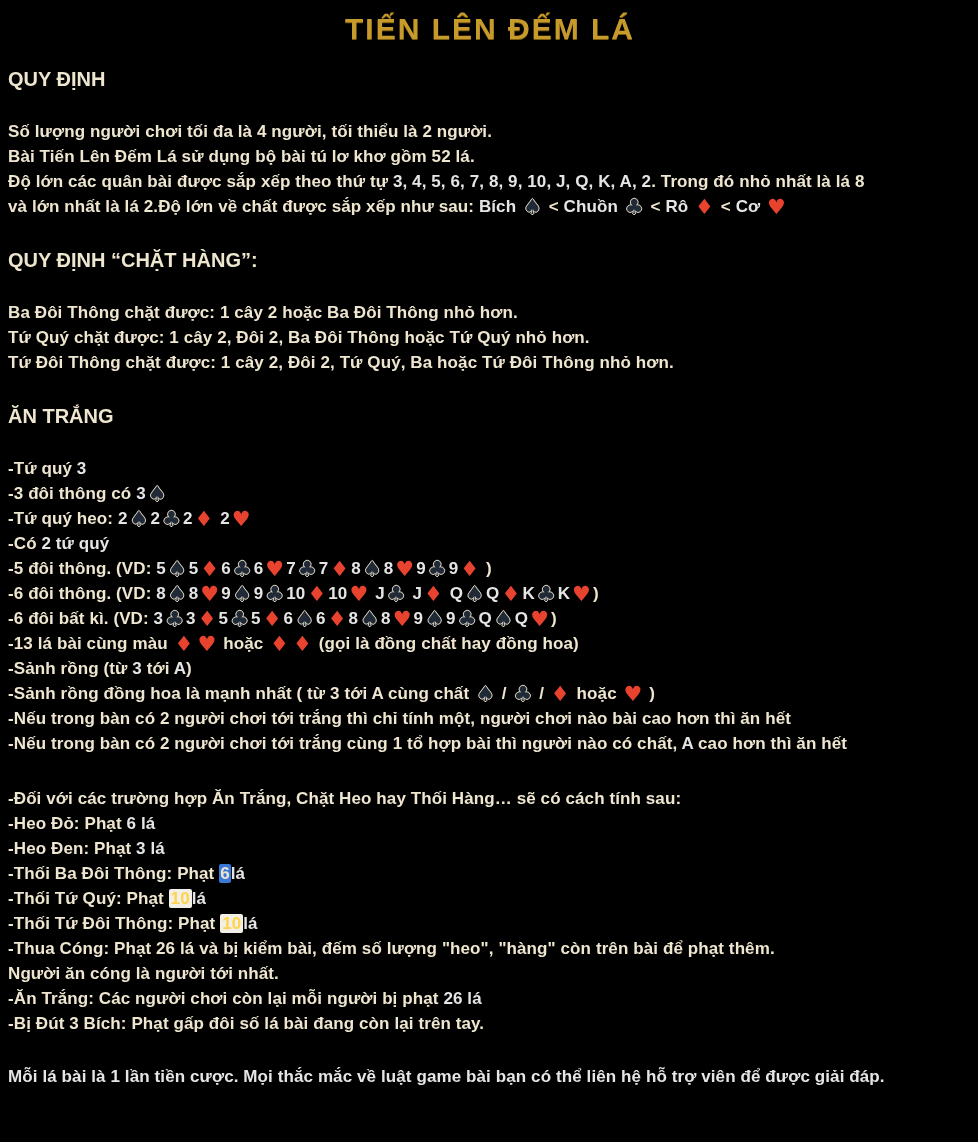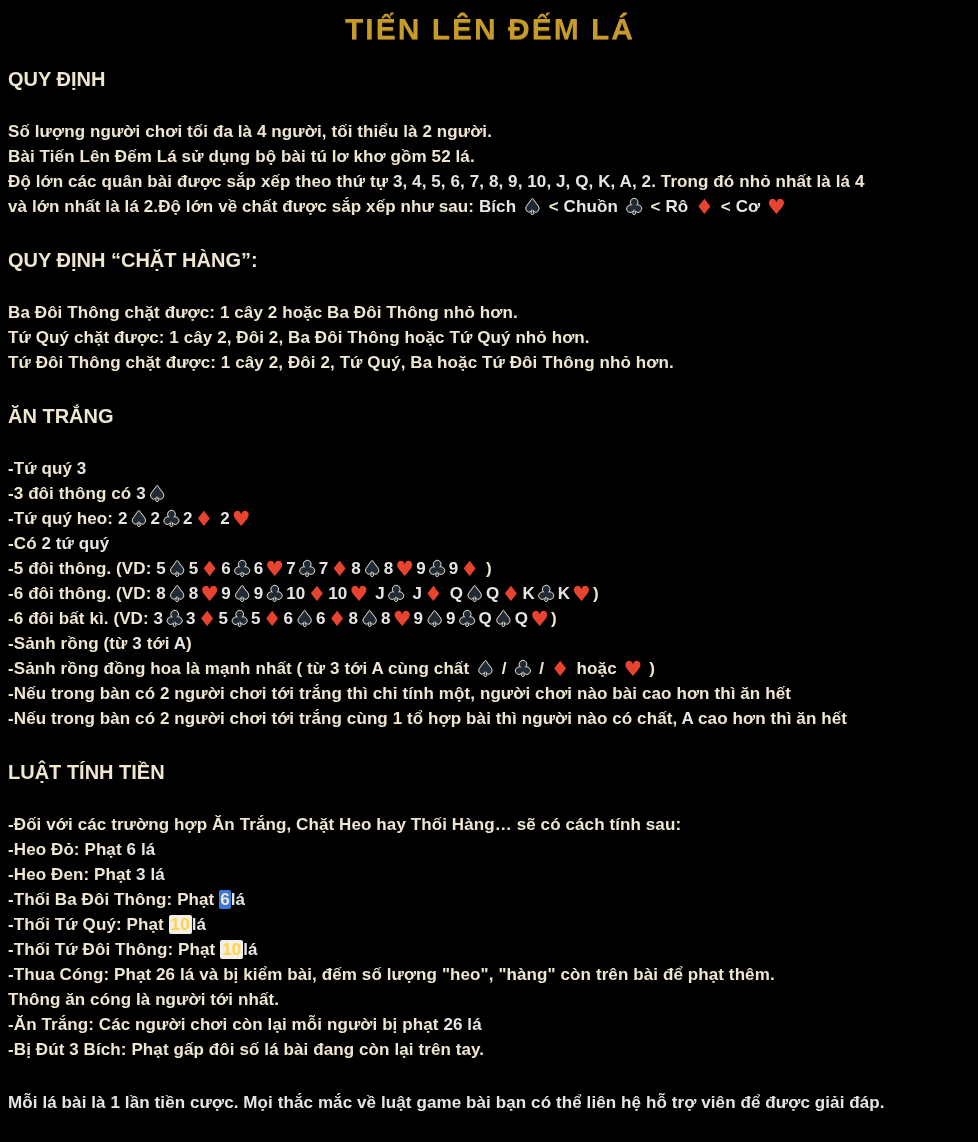--- a/index.html
+++ b/index.html
@@ -54,51 +54,51 @@
 </head>
 <body>
 
 <div class="page">
   <h1 class="title">TIẾN LÊN ĐẾM LÁ</h1>
   <div id="sections">
       <section>
         <h2 class="heading">QUY ĐỊNH</h2>
         <div class="line"><span class="seg">Số lượng người chơi tối đa là 4 người, tối thiểu là 2 người.</span></div>
         <div class="line"><span class="seg">Bài Tiến Lên Đếm Lá sử dụng bộ bài tú lơ khơ gồm 52 lá.</span></div>
-        <div class="line"><span class="seg">Độ lớn các quân bài được sắp xếp theo thứ tự </span><span class="seg c-y">3, 4, 5, 6, 7, 8, 9, 10, J, Q, K, A, 2</span><span class="seg">. Trong đó nhỏ nhất là lá 4</span></div>
+        <div class="line"><span class="seg">Độ lớn các quân bài được sắp xếp theo thứ tự </span><span class="seg c-y">3, 4, 5, 6, 7, 8, 9, 10, J, Q, K, A, 2</span><span class="seg">. Trong đó nhỏ nhất là lá 8</span></div>
         <div class="line"><span class="seg">và lớn nhất là lá 2.Độ lớn về chất được sắp xếp như sau: </span><span class="seg c-y">Bích </span><span class="suit suit-spade">♠</span><span class="seg"> &lt; </span><span class="seg c-y">Chuồn </span><span class="suit suit-club">♣</span><span class="seg"> &lt; </span><span class="seg c-y">Rô </span><span class="suit suit-diamond">♦</span><span class="seg"> &lt; </span><span class="seg c-y">Cơ </span><span class="suit suit-heart">♥</span></div>
       </section>
       <section>
         <h2 class="heading">QUY ĐỊNH “CHẶT HÀNG”:</h2>
         <div class="line"><span class="seg">Ba Đôi Thông chặt được: 1 cây 2 hoặc Ba Đôi Thông nhỏ hơn.</span></div>
         <div class="line"><span class="seg">Tứ Quý chặt được: 1 cây 2, Đôi 2, Ba Đôi Thông hoặc Tứ Quý nhỏ hơn.</span></div>
         <div class="line"><span class="seg">Tứ Đôi Thông chặt được: 1 cây 2, Đôi 2, Tứ Quý, Ba hoặc Tứ Đôi Thông nhỏ hơn.</span></div>
       </section>
       <section>
         <h2 class="heading">ĂN TRẮNG</h2>
         <div class="line"><span class="seg">-Tứ quý </span><span class="seg c-y">3</span></div>
         <div class="line"><span class="seg">-3 đôi thông có </span><span class="seg c-y">3</span><span class="suit suit-spade">♠</span></div>
         <div class="line"><span class="seg">-Tứ quý heo: </span><span class="seg c-y">2</span><span class="suit suit-spade">♠</span><span class="seg c-y">2</span><span class="suit suit-club">♣</span><span class="seg c-y">2</span><span class="suit suit-diamond">♦</span><span class="seg c-y"> 2</span><span class="suit suit-heart">♥</span></div>
         <div class="line"><span class="seg">-Có </span><span class="seg c-y">2 tứ quý</span></div>
         <div class="line"><span class="seg">-5 đôi thông. (VD: </span><span class="seg c-y">5</span><span class="suit suit-spade">♠</span><span class="seg c-y">5</span><span class="suit suit-diamond">♦</span><span class="seg c-y">6</span><span class="suit suit-club">♣</span><span class="seg c-y">6</span><span class="suit suit-heart">♥</span><span class="seg c-y">7</span><span class="suit suit-club">♣</span><span class="seg c-y">7</span><span class="suit suit-diamond">♦</span><span class="seg c-y">8</span><span class="suit suit-spade">♠</span><span class="seg c-y">8</span><span class="suit suit-heart">♥</span><span class="seg c-y">9</span><span class="suit suit-club">♣</span><span class="seg c-y">9</span><span class="suit suit-diamond">♦</span><span class="seg"> )</span></div>
         <div class="line"><span class="seg">-6 đôi thông. (VD: </span><span class="seg c-y">8</span><span class="suit suit-spade">♠</span><span class="seg c-y">8</span><span class="suit suit-heart">♥</span><span class="seg c-y">9</span><span class="suit suit-spade">♠</span><span class="seg c-y">9</span><span class="suit suit-club">♣</span><span class="seg c-y">10</span><span class="suit suit-diamond">♦</span><span class="seg c-y">10</span><span class="suit suit-heart">♥</span><span class="seg c-y"> J</span><span class="suit suit-club">♣</span><span class="seg c-y"> J</span><span class="suit suit-diamond">♦</span><span class="seg c-y"> Q</span><span class="suit suit-spade">♠</span><span class="seg c-y">Q</span><span class="suit suit-diamond">♦</span><span class="seg c-y">K</span><span class="suit suit-club">♣</span><span class="seg c-y">K</span><span class="suit suit-heart">♥</span><span class="seg">)</span></div>
         <div class="line"><span class="seg">-6 đôi bất kì. (VD:  </span><span class="seg c-y">3</span><span class="suit suit-club">♣</span><span class="seg c-y">3</span><span class="suit suit-diamond">♦</span><span class="seg c-y">5</span><span class="suit suit-club">♣</span><span class="seg c-y">5</span><span class="suit suit-diamond">♦</span><span class="seg c-y">6</span><span class="suit suit-spade">♠</span><span class="seg c-y">6</span><span class="suit suit-diamond">♦</span><span class="seg c-y">8</span><span class="suit suit-spade">♠</span><span class="seg c-y">8</span><span class="suit suit-heart">♥</span><span class="seg c-y">9</span><span class="suit suit-spade">♠</span><span class="seg c-y">9</span><span class="suit suit-club">♣</span><span class="seg c-y">Q</span><span class="suit suit-spade">♠</span><span class="seg c-y">Q</span><span class="suit suit-heart">♥</span><span class="seg">)</span></div>
+        <div class="line"><span class="seg">-13 lá bài cùng màu </span><span class="suit suit-diamond">♦</span><span class="suit suit-heart">♥</span><span class="seg"> hoặc </span><span class="suit suit-diamond">♦</span><span class="suit suit-diamond">♦</span><span class="seg"> (gọi là đồng chất hay đồng hoa)</span></div>
         <div class="line"><span class="seg">-Sảnh rồng (từ </span><span class="seg c-y">3</span><span class="seg"> tới </span><span class="seg c-y">A</span><span class="seg">)</span></div>
         <div class="line"><span class="seg">-Sảnh rồng đồng hoa là mạnh nhất ( từ 3 tới A cùng chất </span><span class="suit suit-spade">♠</span><span class="seg"> / </span><span class="suit suit-club">♣</span><span class="seg">  / </span><span class="suit suit-diamond">♦</span><span class="seg">  hoặc  </span><span class="suit suit-heart">♥</span><span class="seg">  )</span></div>
         <div class="line"><span class="seg">-Nếu trong bàn có 2 người chơi tới trắng thì chỉ tính một, người chơi nào bài cao hơn thì ăn hết</span></div>
         <div class="line"><span class="seg">-Nếu trong bàn có 2 người chơi tới trắng cùng 1 tổ hợp bài thì người nào có chất, </span><span class="seg c-y">A</span><span class="seg"> cao hơn thì ăn hết</span></div>
       </section>
       <section>
-        <h2 class="heading">LUẬT TÍNH TIỀN</h2>
         <div class="line"><span class="seg">-Đối với các trường hợp Ăn Trắng, Chặt Heo hay Thối Hàng… sẽ có cách tính sau:</span></div>
         <div class="line"><span class="seg">-Heo Đỏ: Phạt </span><span class="seg c-y">6 lá</span></div>
         <div class="line"><span class="seg">-Heo Đen: Phạt </span><span class="seg c-y">3 lá</span></div>
         <div class="line"><span class="seg">-Thối Ba Đôi Thông: Phạt </span><span class="seg c-hb"> 6</span><span class="seg c-y">lá</span></div>
         <div class="line"><span class="seg">-Thối Tứ Quý: Phạt </span><span class="seg c-hw">10</span><span class="seg c-y">lá</span></div>
         <div class="line"><span class="seg">-Thối Tứ Đôi Thông: Phạt </span><span class="seg c-hw"> 10</span><span class="seg c-y">lá</span></div>
         <div class="line"><span class="seg">-Thua Cóng: Phạt 26 lá và bị kiểm bài, đếm số lượng "heo", "hàng" còn trên bài để phạt thêm.</span></div>
-        <div class="line"><span class="seg">Thông ăn cóng là người tới nhất.</span></div>
+        <div class="line"><span class="seg">Người ăn cóng là người tới nhất.</span></div>
         <div class="line"><span class="seg">-Ăn Trắng: Các người chơi còn lại mỗi người bị phạt </span><span class="seg c-y">26 lá</span></div>
         <div class="line"><span class="seg">-Bị Đút 3 Bích: Phạt gấp đôi số lá bài đang còn lại trên tay.</span></div>
       </section>
     </div>
   <div id="footer" class="line footer"><span class="seg c-y">Mỗi lá bài là 1 lần tiền cược. Mọi thắc mắc về luật game bài bạn có thể liên hệ hỗ trợ viên để được giải đáp.</span></div>
 </div>
 
 </body></html>

